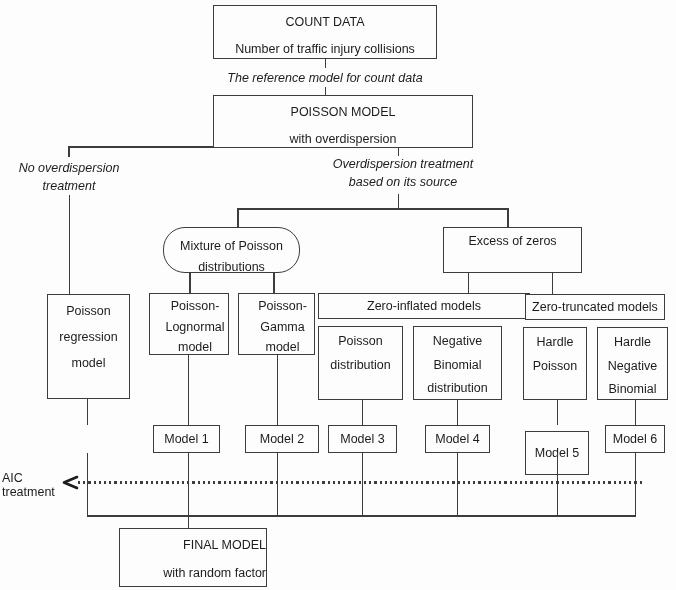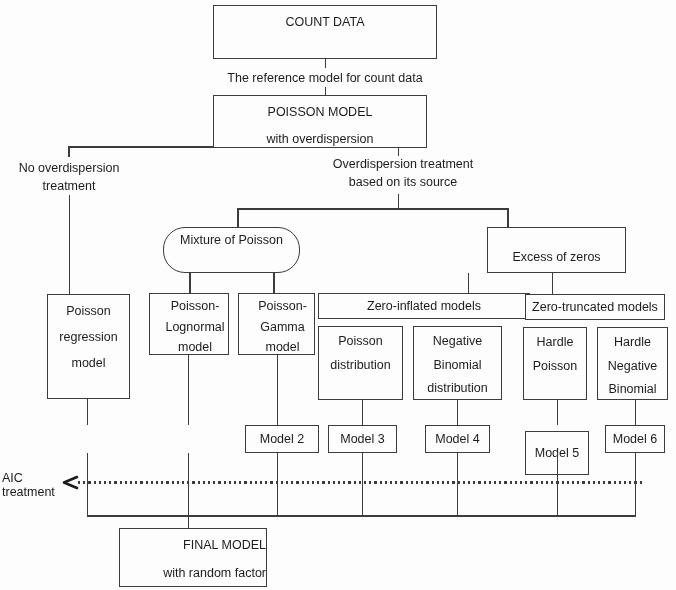--- a/index.html
+++ b/index.html
@@ -15,48 +15,49 @@
   }
   .box{
     position:absolute;box-sizing:border-box;border:1.5px solid var(--line);
     background:var(--bg);display:flex;flex-direction:column;align-items:center;
     text-align:center;
   }
   .box span{display:block;width:100%;}
   
   .b-hdr2 span{line-height:27px;}          .b-hdr2{padding-top:3px;}
   .b-final span{line-height:28px;text-align:right;}         .b-final{padding-top:2px;}
-  .b-mix span{line-height:21px;}           .b-mix{padding-top:2px;border-radius:22px;}
-  .b-excess{padding-top:20px;margin-left:44px;} .b-excess span{line-height:19px;}
+  .b-mix span{line-height:21px;}           .b-mix{padding-top:8px;border-radius:22px;}
+  .b-excess{padding-top:4px;} .b-excess span{line-height:19px;}
   .b-reg span{line-height:26px;}           .b-reg{padding-top:3px;}
   .b-3 span{line-height:20.5px;}           .b-3{padding-top:2px;padding-left:12px;}
   .b-sub span{line-height:23.5px;}         .b-sub{padding-top:3px;}
   .b-hdr1,.b-model{justify-content:center;}
-  .note{position:absolute;text-align:center;line-height:18px;}
+  .note{position:absolute;text-align:center;line-height:18px;font-style:italic;}
   .vl{position:absolute;width:1.5px;background:var(--line);}
   .hl{position:absolute;height:1.5px;background:var(--line);}
   .dotted{
     position:absolute;height:2.5px;
     background-image:repeating-linear-gradient(90deg,var(--line) 0 2.2px,transparent 2.2px 5.2px);
   }
   .aic{position:absolute;left:2px;top:471px;width:62px;text-align:left;}
   .arrow{position:absolute;left:60px;top:475px;}
 </style>
 </head>
 <body>
 
 <div id="canvas">
 
   <div class="box b-hdr2" style="left:213px;top:5px;width:224px;height:54px">
     <span>COUNT DATA</span>
+    <span>Number of traffic injury collisions</span>
   </div>
   <div class="vl" style="left:324.5px;top:59px;height:9px"></div>
   <div class="note" style="left:195px;top:69px;width:260px">The reference model for count data</div>
   <div class="vl" style="left:324.5px;top:87px;height:8px"></div>
-  <div class="box b-hdr2" style="left:213px;top:95px;width:214px;height:53px">
+  <div class="box b-hdr2" style="left:213px;top:95px;width:260px;height:53px">
     <span>POISSON MODEL</span>
     <span>with overdispersion</span>
   </div>
 
   <div class="hl" style="left:68px;top:146px;width:146px"></div>
   <div class="vl" style="left:68px;top:146px;height:11px"></div>
   <div class="note" style="left:6px;top:159px;width:126px">
     <span>No overdispersion</span>
     <span>treatment</span>
   </div>
@@ -67,20 +68,21 @@
     <span>Overdispersion treatment</span>
     <span>based on its source</span>
   </div>
   <div class="vl" style="left:397.5px;top:194px;height:14px"></div>
   <div class="hl" style="left:237px;top:208px;width:271px"></div>
   <div class="vl" style="left:237px;top:208px;height:19px"></div>
   <div class="vl" style="left:507px;top:208px;height:19px"></div>
 
   <div class="box b-mix" style="left:163px;top:227px;width:137px;height:46px">
     <span>Mixture of Poisson</span>
+    <span>distributions</span>
   </div>
   <div class="box b-excess" style="left:443px;top:227px;width:139px;height:46px">
     <span>Excess of zeros</span>
   </div>
 
   <div class="vl" style="left:189px;top:273px;height:20px"></div>
   <div class="vl" style="left:273px;top:273px;height:20px"></div>
   <div class="vl" style="left:467.5px;top:273px;height:20px"></div>
   <div class="vl" style="left:551.5px;top:273px;height:21px"></div>
 
@@ -126,20 +128,23 @@
   </div>
 
   <div class="vl" style="left:86.5px;top:399px;height:26px"></div>
   <div class="vl" style="left:187.5px;top:355px;height:70px"></div>
   <div class="vl" style="left:276.5px;top:355px;height:70px"></div>
   <div class="vl" style="left:361.5px;top:400px;height:25px"></div>
   <div class="vl" style="left:456.5px;top:400px;height:25px"></div>
   <div class="vl" style="left:556.5px;top:400px;height:25px"></div>
   <div class="vl" style="left:634.5px;top:400px;height:25px"></div>
 
+  <div class="box b-model" style="left:153px;top:425px;width:67px;height:28px">
+    <span>Model 1</span>
+    </div>
   <div class="box b-model" style="left:245px;top:425px;width:74px;height:28px">
     <span>Model 2</span>
     </div>
   <div class="box b-model" style="left:328px;top:425px;width:69px;height:28px">
     <span>Model 3</span>
     </div>
   <div class="box b-model" style="left:425px;top:425px;width:65px;height:28px">
     <span>Model 4</span>
     </div>
   <div class="box b-model" style="left:525px;top:431px;width:64px;height:44px">

